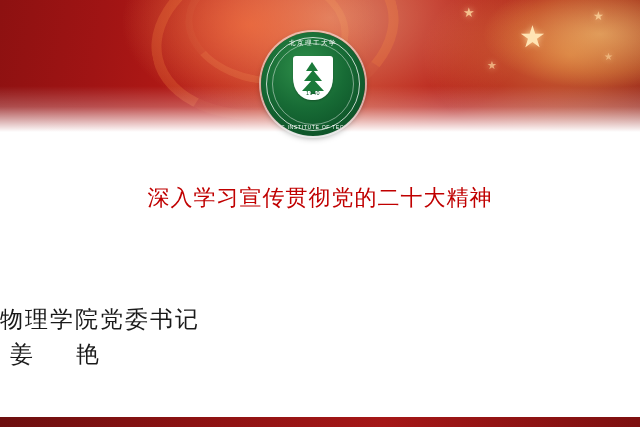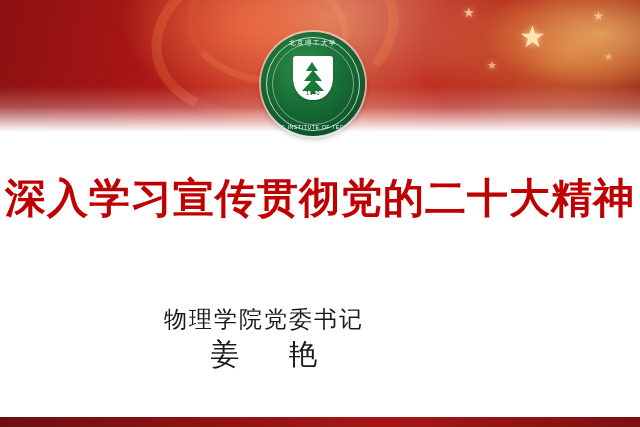--- a/index.html
+++ b/index.html
@@ -157,46 +157,45 @@
 
   
   .title-block {
     position: absolute;
     left: 0; top: 176px;
     width: 640px;
     text-align: center;
   }
   .title-line {
     font-family: "DejaVu Sans", sans-serif;
-    font-weight: bold;
-    font-size: 41px;
+    font-weight: normal;
+    font-size: 22px;
     letter-spacing: 1px;
     line-height: 44px;
     white-space: nowrap;
   }
   .title-line.l1 { color: #c00000; }
   .title-line.l2 { color: #002f9e; }
 
   
   .presenter-block {
     position: absolute;
     left: 0; top: 302px;
     width: 528px;
-    text-align: center;
     color: #1a1a1a;
   }
   .presenter-role {
     font-family: "DejaVu Serif", serif;
     font-size: 23px;
     letter-spacing: 2px;
     line-height: 34px;
   }
   .presenter-name {
     font-family: "DejaVu Serif", serif;
-    font-size: 29px;
+    font-size: 23px;
     letter-spacing: 10px;
     line-height: 36px;
     padding-left: 10px;
   }
 
   
   .bottom-strip {
     position: absolute;
     left: 0; bottom: 0; width: 640px; height: 10px;
     background: linear-gradient(to right, #6d0f0f 0%, #8c1212 30%, #a51717 60%, #7d1010 100%);

